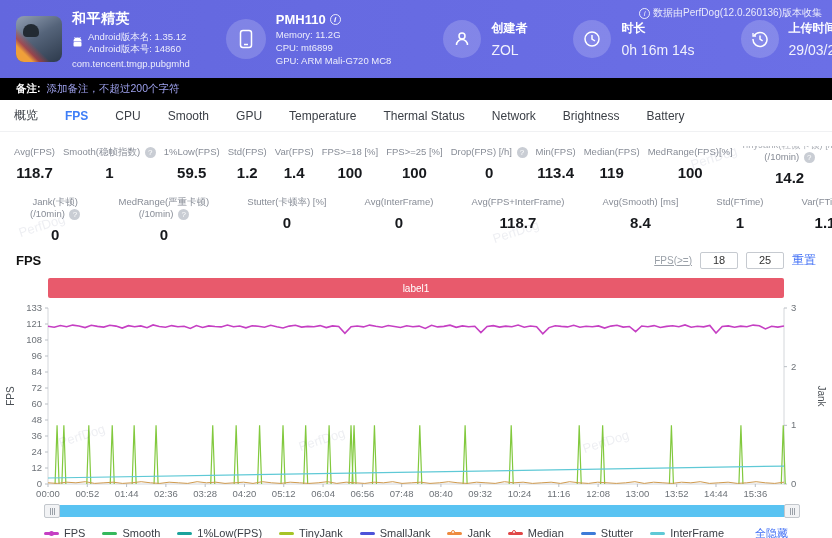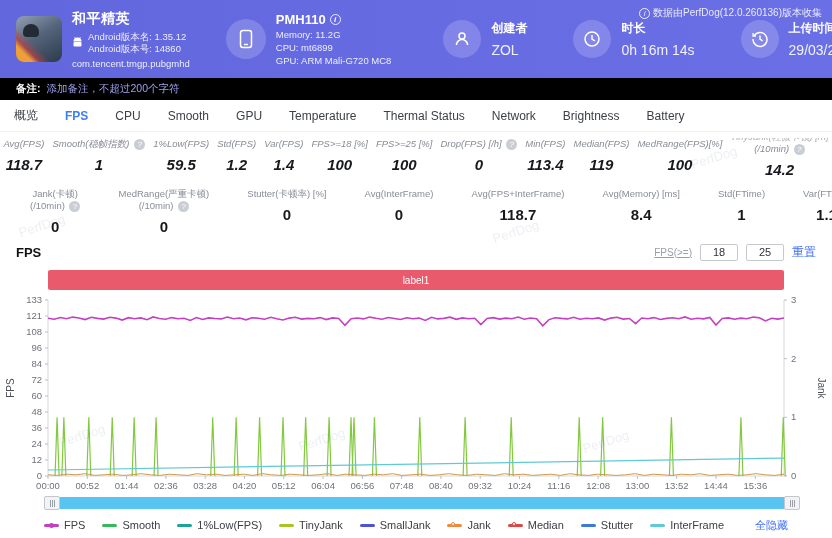--- a/index.html
+++ b/index.html
@@ -35,21 +35,21 @@
   .note { height:22px; background:#000000; display:flex; align-items:center; padding:0 16px; gap:6px; }
   .note .nl { color:#fff; font-size:10.5px; font-weight:bold; }
   .note .nv { color:#9da0ec; font-size:10.5px; }
   
   .tabs { height:32px; display:flex; align-items:center; padding:4px 14px; gap:27px; border-bottom:1px solid #f0f1f3; }
   .tab { font-size:12px; color:#3c4047; cursor:pointer; white-space:nowrap; }
   .tab.active { color:#3e7ef7; font-weight:bold; }
   
   .stats { padding:2px 10px 0 10px; }
   .stats-row { display:flex; align-items:flex-start; }
-  .stats-row.r1 { justify-content:center; margin-top:4px; height:50px;font-style:italic; }
+  .stats-row.r1 { justify-content:flex-start; margin-top:12px; height:50px; }
   .stats-row.r2 { justify-content:flex-start; gap:30px; height:50px; padding-left:16px; }
   .stat { text-align:center; padding:0 4px; }
   .stat .lbl { font-size:9.5px; color:#878c96; line-height:12px; white-space:nowrap; }
   .stat .clip { height:5px; overflow:hidden; display:flex; align-items:flex-end; justify-content:center; opacity:.7; }
   .stat .clip span { font-size:9.5px; color:#878c96; line-height:13px; white-space:nowrap; }
   .stat .val { font-size:15px; font-weight:bold; color:#17191d; margin-top:6px; }
   .help { display:inline-block; width:11px; height:11px; background:#c9cdd4; color:#fff; border-radius:50%;
     font-size:8px; line-height:11px; text-align:center; vertical-align:middle; margin-left:2px; cursor:pointer; }
   
   .fps-bar { display:flex; align-items:center; padding:0 16px; height:24px; margin-top:2px; }
@@ -265,21 +265,21 @@
       </div>
       <div class="stat">
         <div class="lbl">Avg(InterFrame)</div>
         <div class="val">0</div>
       </div>
       <div class="stat">
         <div class="lbl">Avg(FPS+InterFrame)</div>
         <div class="val">118.7</div>
       </div>
       <div class="stat">
-        <div class="lbl">Avg(Memory) [ms]</div>
+        <div class="lbl">Avg(Smooth) [ms]</div>
         <div class="val">8.4</div>
       </div>
       <div class="stat">
         <div class="lbl">Std(FTime)</div>
         <div class="val">1</div>
       </div>
       <div class="stat">
         <div class="lbl">Var(FTime)</div>
         <div class="val">1.1</div>
       </div>

